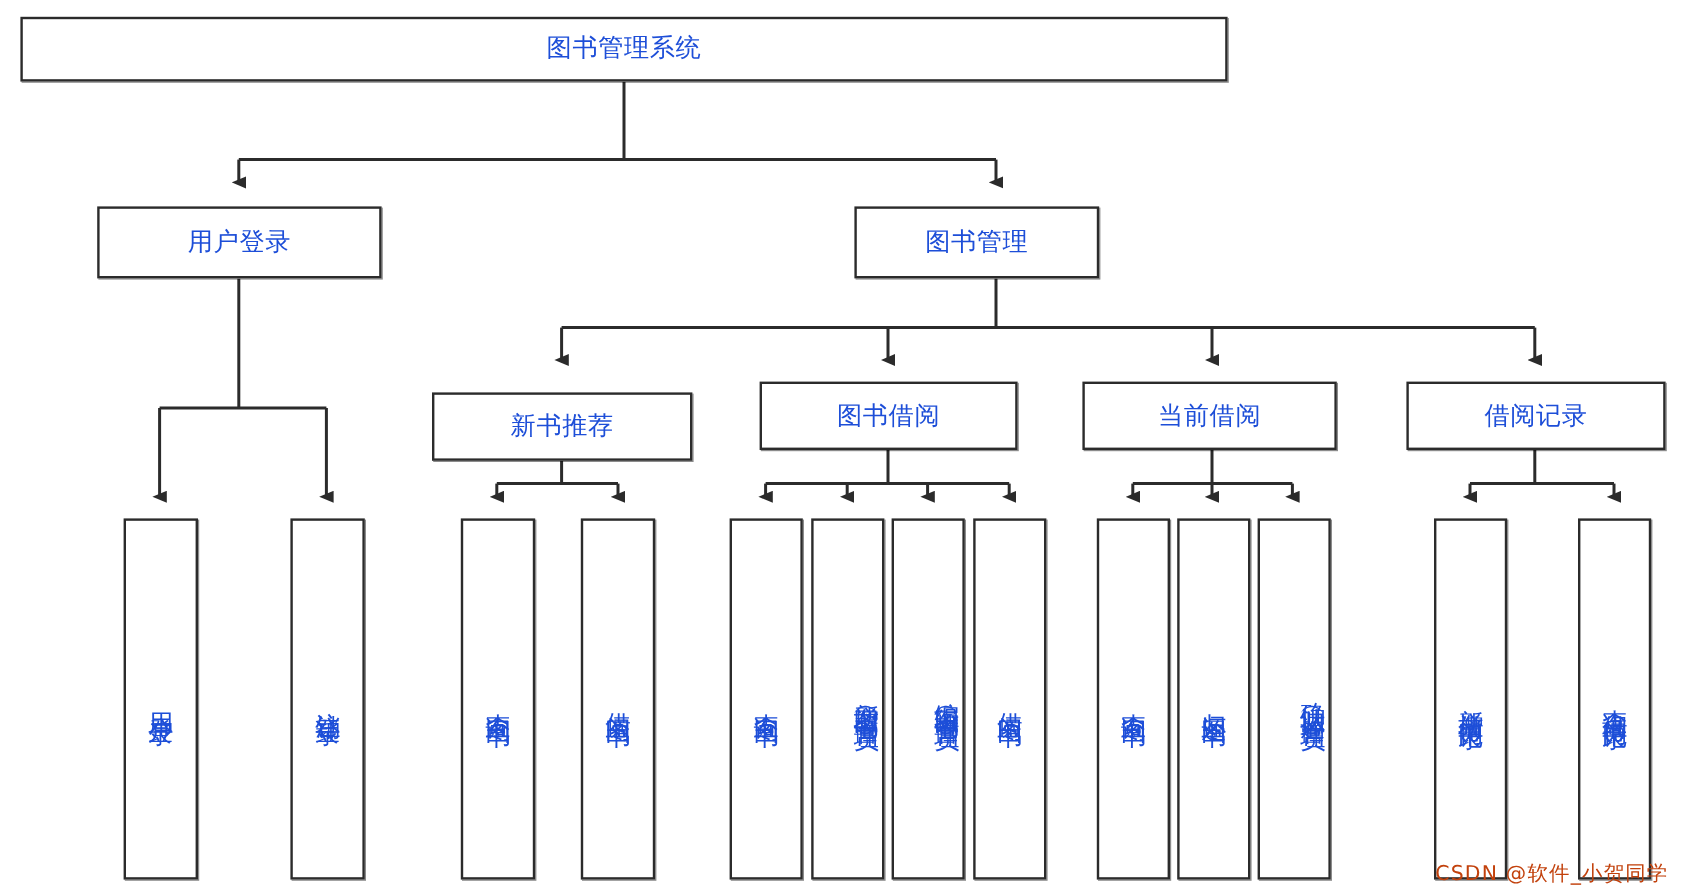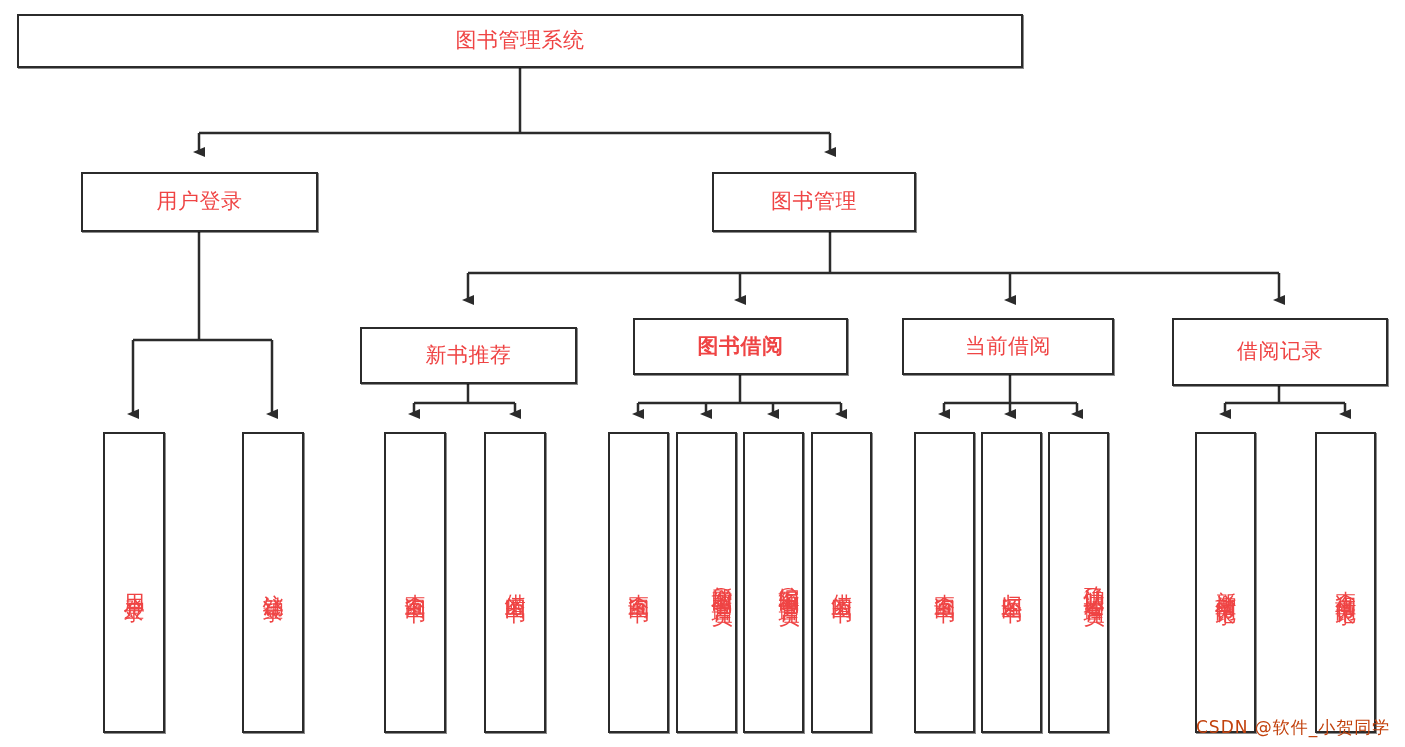--- a/index.html
+++ b/index.html
@@ -24,21 +24,21 @@
     pointer-events: none;
   }
   .node {
     position: absolute;
     box-sizing: border-box;
     border: 2px solid #2b2b2b;
     background: #ffffff;
     display: flex;
     align-items: center;
     justify-content: center;
-    color: #ef4444;
+    color: #1d4ed8;
     box-shadow: 1px 1px 0 rgba(0,0,0,0.45);
     text-align: center;
   }
   .node.horizontal {
     font-size: 21px;
     line-height: 1.2;
     letter-spacing: 0.5px;
   }
   .node.vertical {
     writing-mode: vertical-rl;
@@ -119,23 +119,23 @@
       <path d="M1345,403 L1345,414" marker-end="url(#arrow)"></path>
     </g>
   </svg>
 
   <div class="node horizontal" style="left:17px; top:14px; width:1006px; height:54px;">图书管理系统</div>
 
   <div class="node horizontal" style="left:81px; top:172px; width:237px; height:60px;">用户登录</div>
   <div class="node horizontal" style="left:712px; top:172px; width:204px; height:60px;">图书管理</div>
 
   <div class="node horizontal" style="left:360px; top:327px; width:217px; height:57px;">新书推荐</div>
-  <div class="node horizontal" style="left:633px; top:318px; width:215px; height:57px;font-weight:bold;">图书借阅</div>
+  <div class="node horizontal" style="left:633px; top:318px; width:215px; height:57px;">图书借阅</div>
   <div class="node horizontal" style="left:902px; top:318px; width:212px; height:57px;">当前借阅</div>
-  <div class="node horizontal" style="left:1172px; top:318px; width:216px; height:68px;">借阅记录</div>
+  <div class="node horizontal" style="left:1172px; top:318px; width:216px; height:57px;">借阅记录</div>
 
   <div class="node vertical center" style="left:103px; top:432px; width:62px; height:301px;">用户登录</div>
   <div class="node vertical center" style="left:242px; top:432px; width:62px; height:301px;">注销登录</div>
 
   <div class="node vertical center" style="left:384px; top:432px; width:62px; height:301px;">查询图书</div>
   <div class="node vertical center" style="left:484px; top:432px; width:62px; height:301px;">借阅图书</div>
 
   <div class="node vertical center" style="left:608px; top:432px; width:61px; height:301px;">查询图书</div>
   <div class="node vertical top" style="left:676px; top:432px; width:61px; height:301px;">新增图书（管理员）</div>
   <div class="node vertical top" style="left:743px; top:432px; width:61px; height:301px;">编辑图书（管理员）</div>

